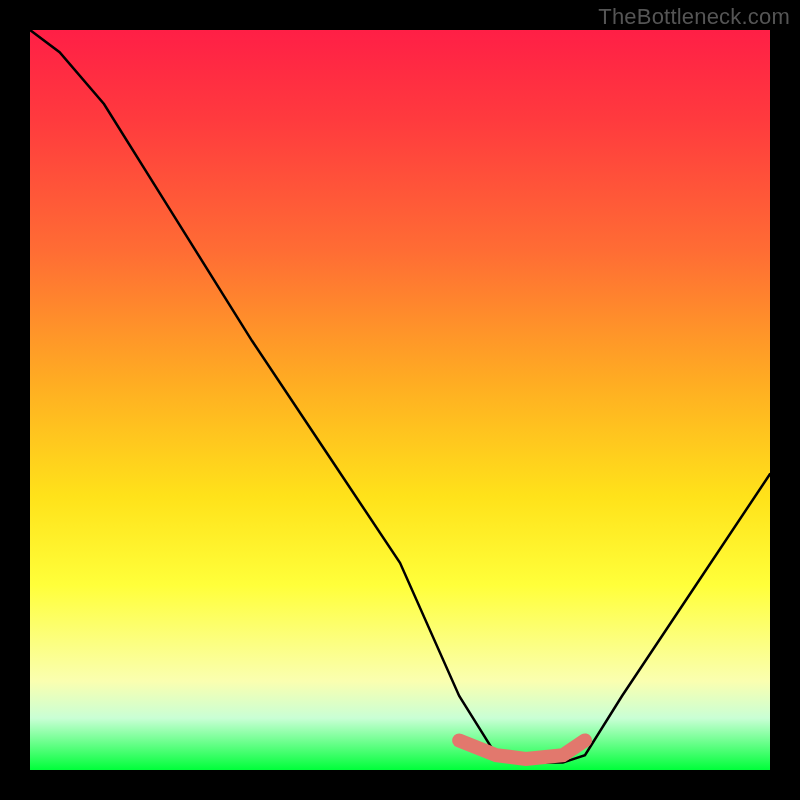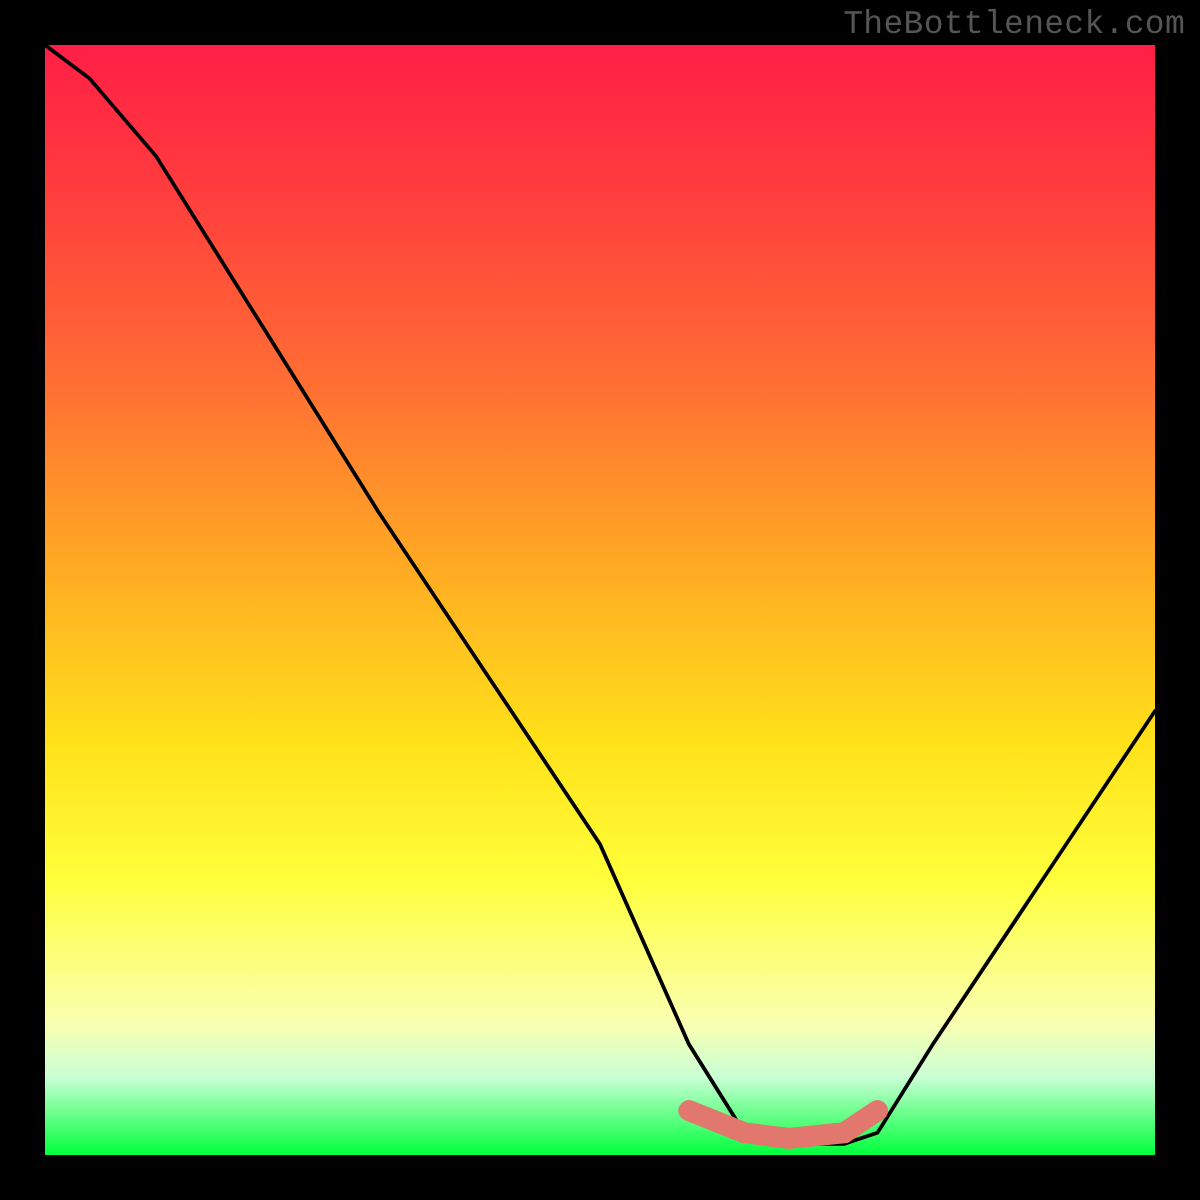--- a/index.html
+++ b/index.html
@@ -8,21 +8,20 @@
     width: 800px;
     height: 800px;
     background: #000;
     font-family: Arial, Helvetica, sans-serif;
     overflow: hidden;
   }
   .stage {
     position: relative;
     width: 800px;
     height: 800px;
-    font-family: Liberation Mono, monospace;
   }
   .watermark {
     position: absolute;
     top: 4px;
     right: 10px;
     color: #555;
     font-size: 22px;
     font-weight: 500;
     letter-spacing: 0.2px;
     z-index: 10;

